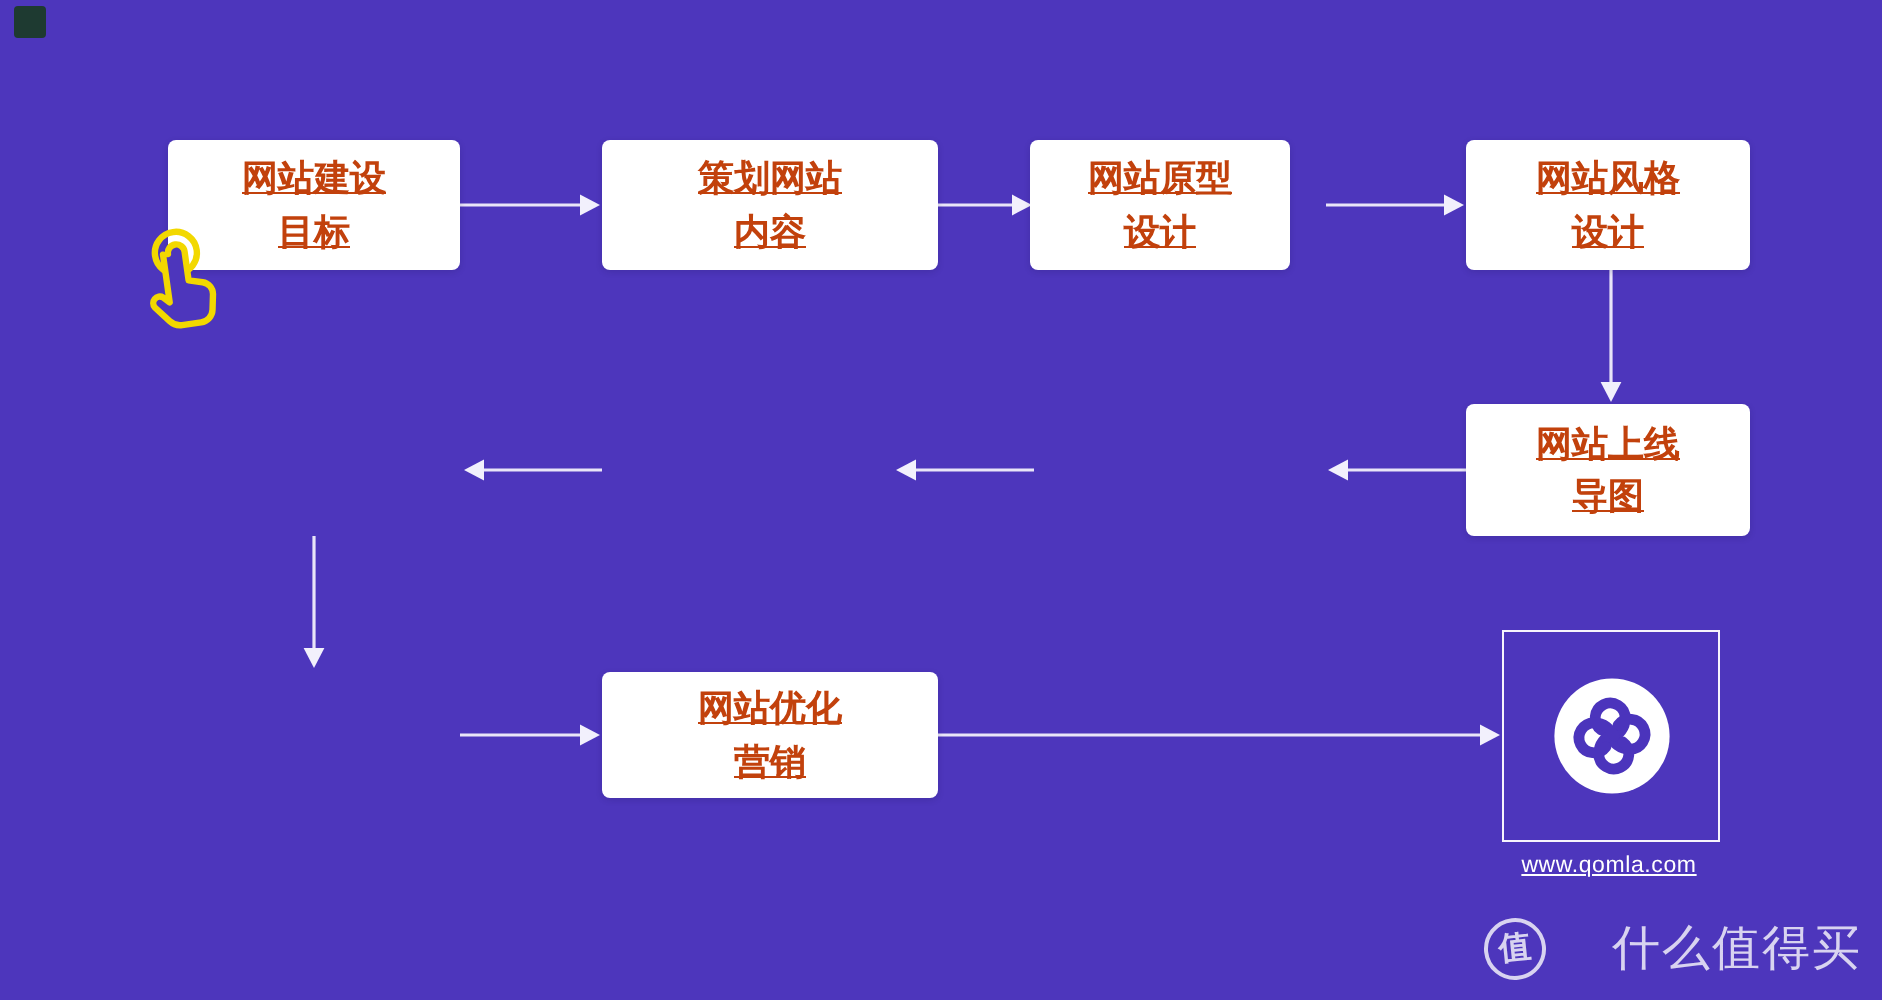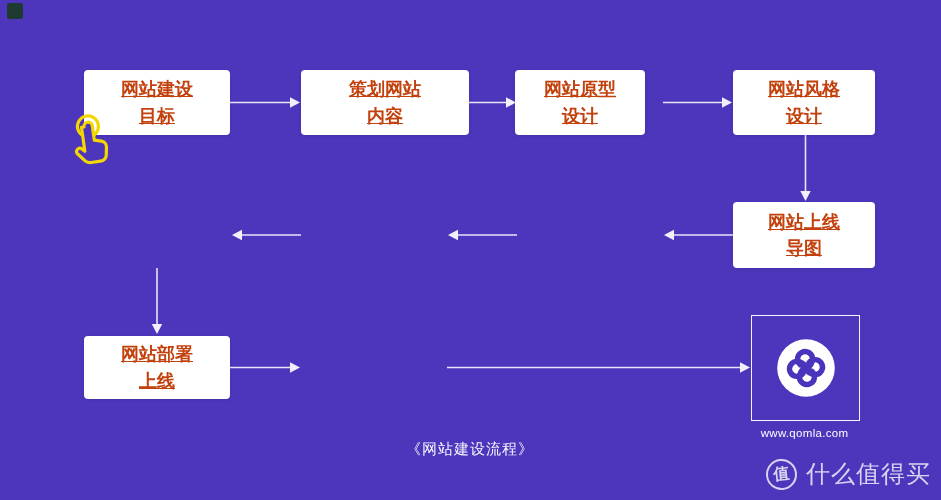--- a/index.html
+++ b/index.html
@@ -28,38 +28,38 @@
   .col2 { left:301px; width:168px; }
   .col3 { left:515px; width:130px; }
   .col4 { left:733px; width:142px; }
   .logo-box {
     position:absolute; left:751px; top:315px; width:107px; height:104px;
     border:1.5px solid rgba(255,255,255,0.95);
     display:flex; align-items:center; justify-content:center;
   }
   .logo-url {
     position:absolute; left:743px; top:427px; width:123px;
-    text-align:center; color:#FFFFFF; font-size:11.5px; letter-spacing:0.3px;
+    text-align:center; color:#FFFFFF; font-size:11.5px; letter-spacing:0.3px;text-decoration:underline;
   }
   .caption {
     position:absolute; left:345px; top:440px; width:250px;
     text-align:center; color:rgba(255,255,255,0.95); font-size:15px;
     letter-spacing:1px;
   }
   .hand-icon { position:absolute; left:68px; top:111px; transform:rotate(-8deg); }
   .watermark {
     position:absolute; right:10px; bottom:10px; display:flex;
     align-items:center; gap:9px; color:rgba(255,255,255,0.78);
   }
   .wm-badge {
     width:27px; height:27px; border:2px solid rgba(255,255,255,0.78);
     border-radius:50%; display:flex; align-items:center; justify-content:center;
     font-size:16px; font-weight:bold; transform:rotate(-6deg);
   }
-  .wm-text { font-size:24px; font-weight:500; letter-spacing:1px; }
+  .wm-text { font-size:24px; font-weight:500; letter-spacing:1px;margin-left:24px; }
 </style>
 </head>
 <body>
 
 <div class="canvas">
 
   <div class="corner-square"></div>
 
   <svg class="connectors" width="941" height="500">
     <g stroke="#E9E5F8" stroke-width="1.6" fill="none">
@@ -98,41 +98,40 @@
   <div class="node row1 col2">策划网站
 内容</div>
   <div class="node row1 col3">网站原型
 设计</div>
   <div class="node row1 col4">网站风格
 设计</div>
 
   <div class="node row2 col4">网站上线
 导图</div>
 
-  <div class="node row3 col1">网站部署
-上线</div>
+  <div class="node row3 col2">网站优化
+营销</div>
 
   <svg class="hand-icon" width="48" height="60" viewBox="0 0 48 60">
     <circle cx="22" cy="15" r="10.5" fill="none" stroke="#F2D800" stroke-width="3.2"></circle>
     <path d="M18 15 a4.2 4.2 0 0 1 8.4 0 l0 14.5 6.8 1.9 a6 6 0 0 1 4.3 6.7 l-1.3 7.6 a6.6 6.6 0 0 1 -6.5 5.5 l-9.6 0 a7.6 7.6 0 0 1 -5.9 -2.8 l-6.4 -7.8 a3.3 3.3 0 0 1 4.8 -4.4 l2.9 2.9 0 -24.1" fill="#4D36BC" stroke="#F2D800" stroke-width="3.2" stroke-linejoin="round" stroke-linecap="round"></path>
   </svg>
 
   <div class="logo-box">
     <svg width="60" height="60" viewBox="0 0 100 100">
       <circle cx="50" cy="50" r="48" fill="#FFFFFF"></circle>
       <g fill="none" stroke="#4B34BC" stroke-width="9" stroke-linecap="round">
         <path d="M50 52 C 56 48 61 44 61 35 A 12.5 12.5 0 1 0 41 45"></path>
         <path d="M50 52 C 56 48 61 44 61 35 A 12.5 12.5 0 1 0 41 45" transform="rotate(90 50 50)"></path>
         <path d="M50 52 C 56 48 61 44 61 35 A 12.5 12.5 0 1 0 41 45" transform="rotate(180 50 50)"></path>
         <path d="M50 52 C 56 48 61 44 61 35 A 12.5 12.5 0 1 0 41 45" transform="rotate(270 50 50)"></path>
       </g>
     </svg>
   </div>
   <div class="logo-url">www.qomla.com</div>
 
-  <div class="caption">《网站建设流程》</div>
 
   <div class="watermark">
     <span class="wm-badge">值</span>
     <span class="wm-text">什么值得买</span>
   </div>
 
 </div>
 
 </body></html>

